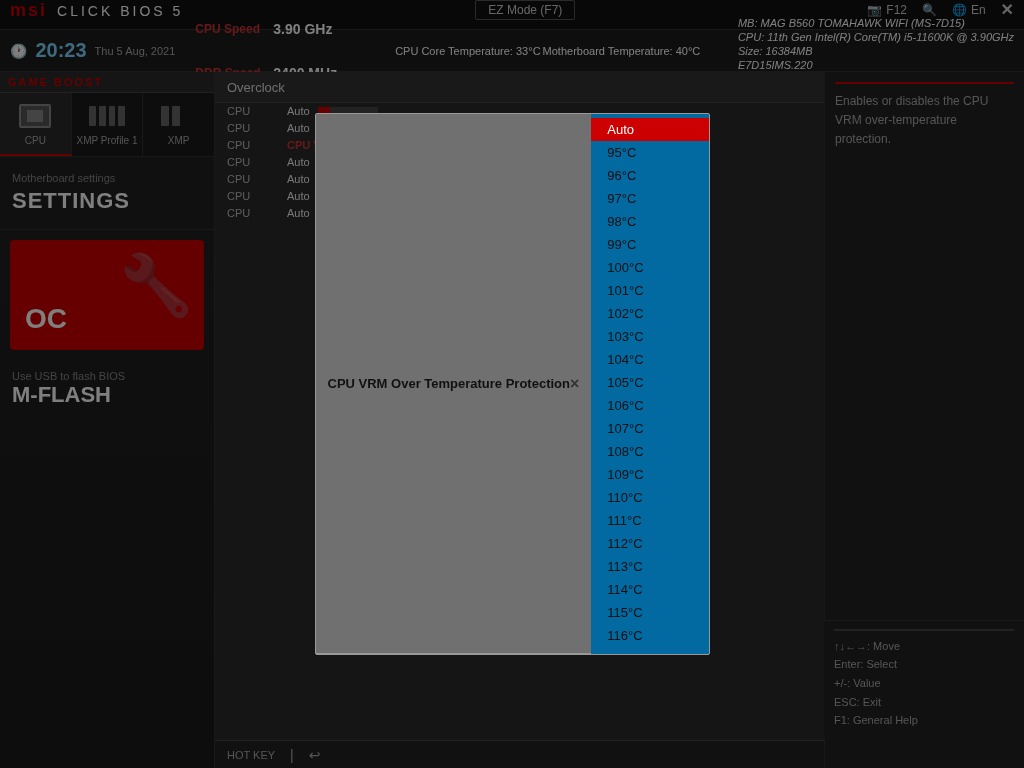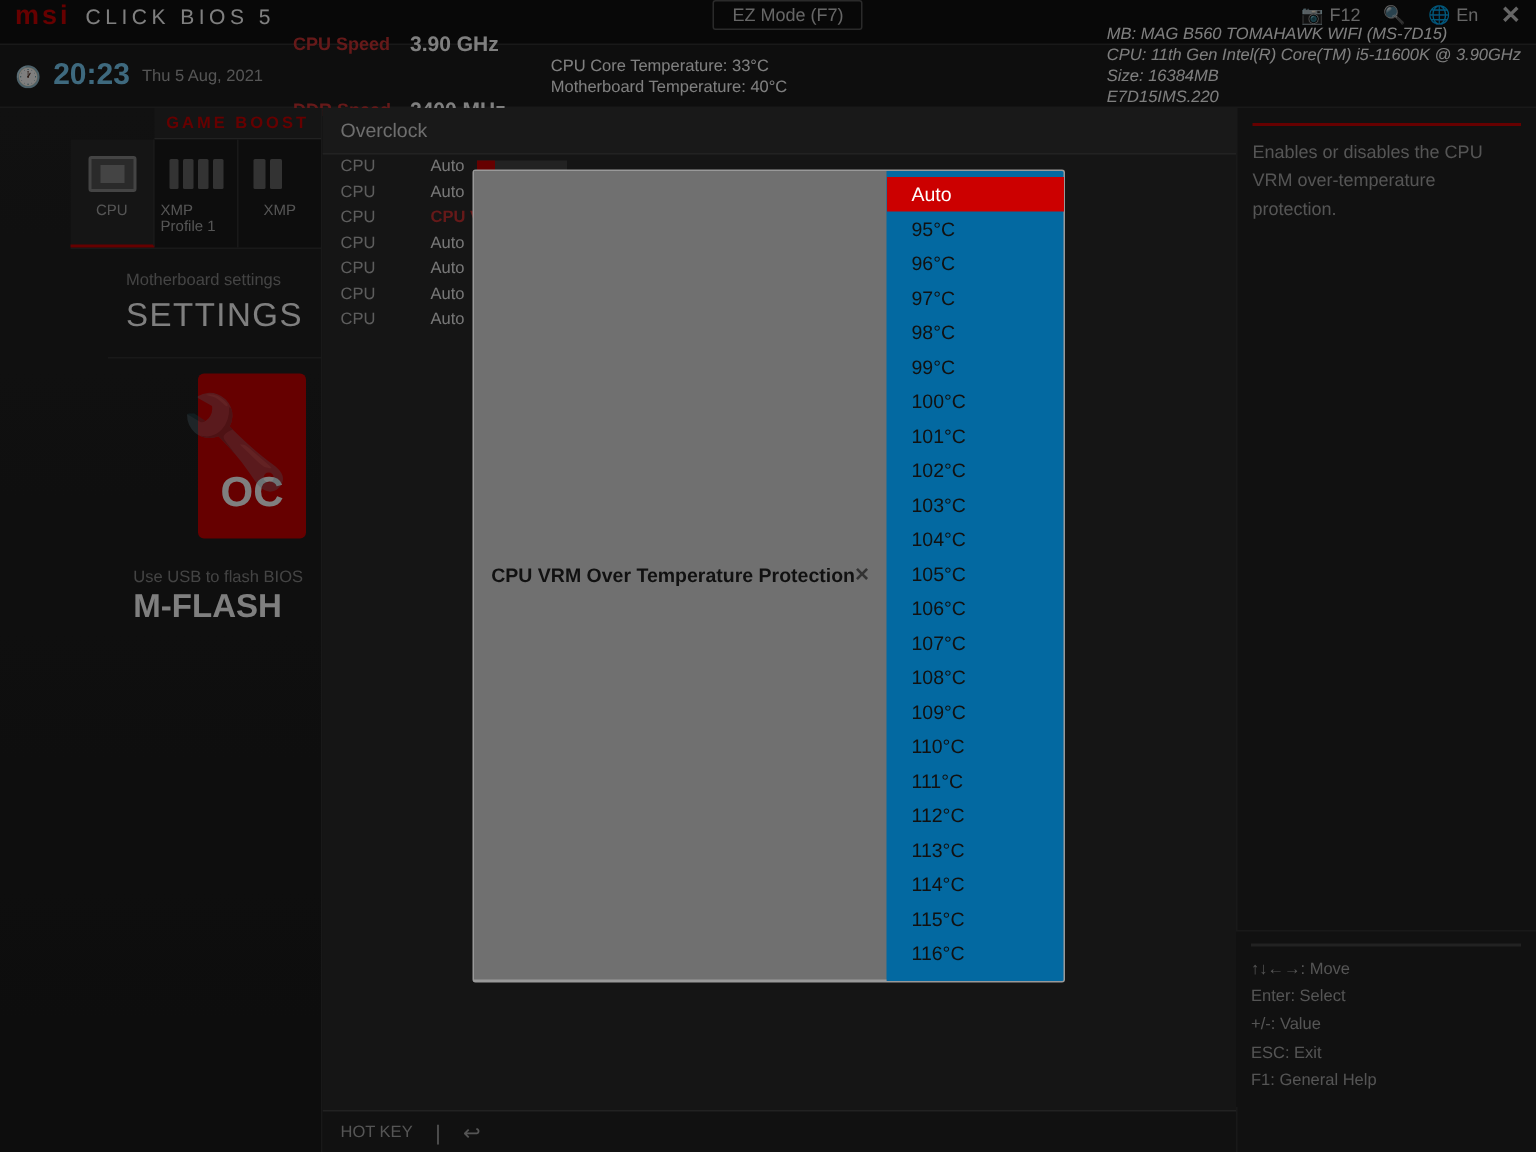--- a/index.html
+++ b/index.html
@@ -106,23 +106,24 @@
       font-weight: bold;
       width: 72px;
     }
     .speed-value {
       color: white;
       font-size: 14px;
       font-weight: bold;
     }
     .temp-section {
       display: flex;
-      flex-direction: column;
+      flex-direction: row;
       gap: 2px;
       flex: 1;
+      margin-left: 28px;
     }
     .temp-row {
       color: #ccc;
       font-size: 11px;
     }
     .temp-row span { color: white; }
     .mb-info {
       display: flex;
       flex-direction: column;
       gap: 2px;
@@ -141,21 +142,20 @@
       height: calc(768px - 72px);
     }
 
     
     #left-sidebar {
       width: 215px;
       background: linear-gradient(to bottom, #222, #1a1a1a);
       border-right: 1px solid #333;
       display: flex;
       flex-direction: column;
-      align-items: flex-end;
     }
     .game-boost-bar {
       background: #2a2a2a;
       color: #cc0000;
       font-size: 11px;
       font-weight: bold;
       padding: 4px 8px;
       letter-spacing: 2px;
       border-bottom: 1px solid #444;
     }
@@ -215,21 +215,21 @@
       border-bottom: 1px solid #333;
     }
     .sidebar-section-title {
       color: #888;
       font-size: 11px;
       margin-bottom: 4px;
     }
     .sidebar-section-main {
       color: white;
       font-size: 22px;
-      font-weight: normal;
+      font-weight: bold;
       letter-spacing: 1px;
     }
     .oc-section {
       margin: 10px;
       background: #cc0000;
       border-radius: 4px;
       padding: 15px;
       display: flex;
       align-items: flex-end;
       justify-content: flex-start;

